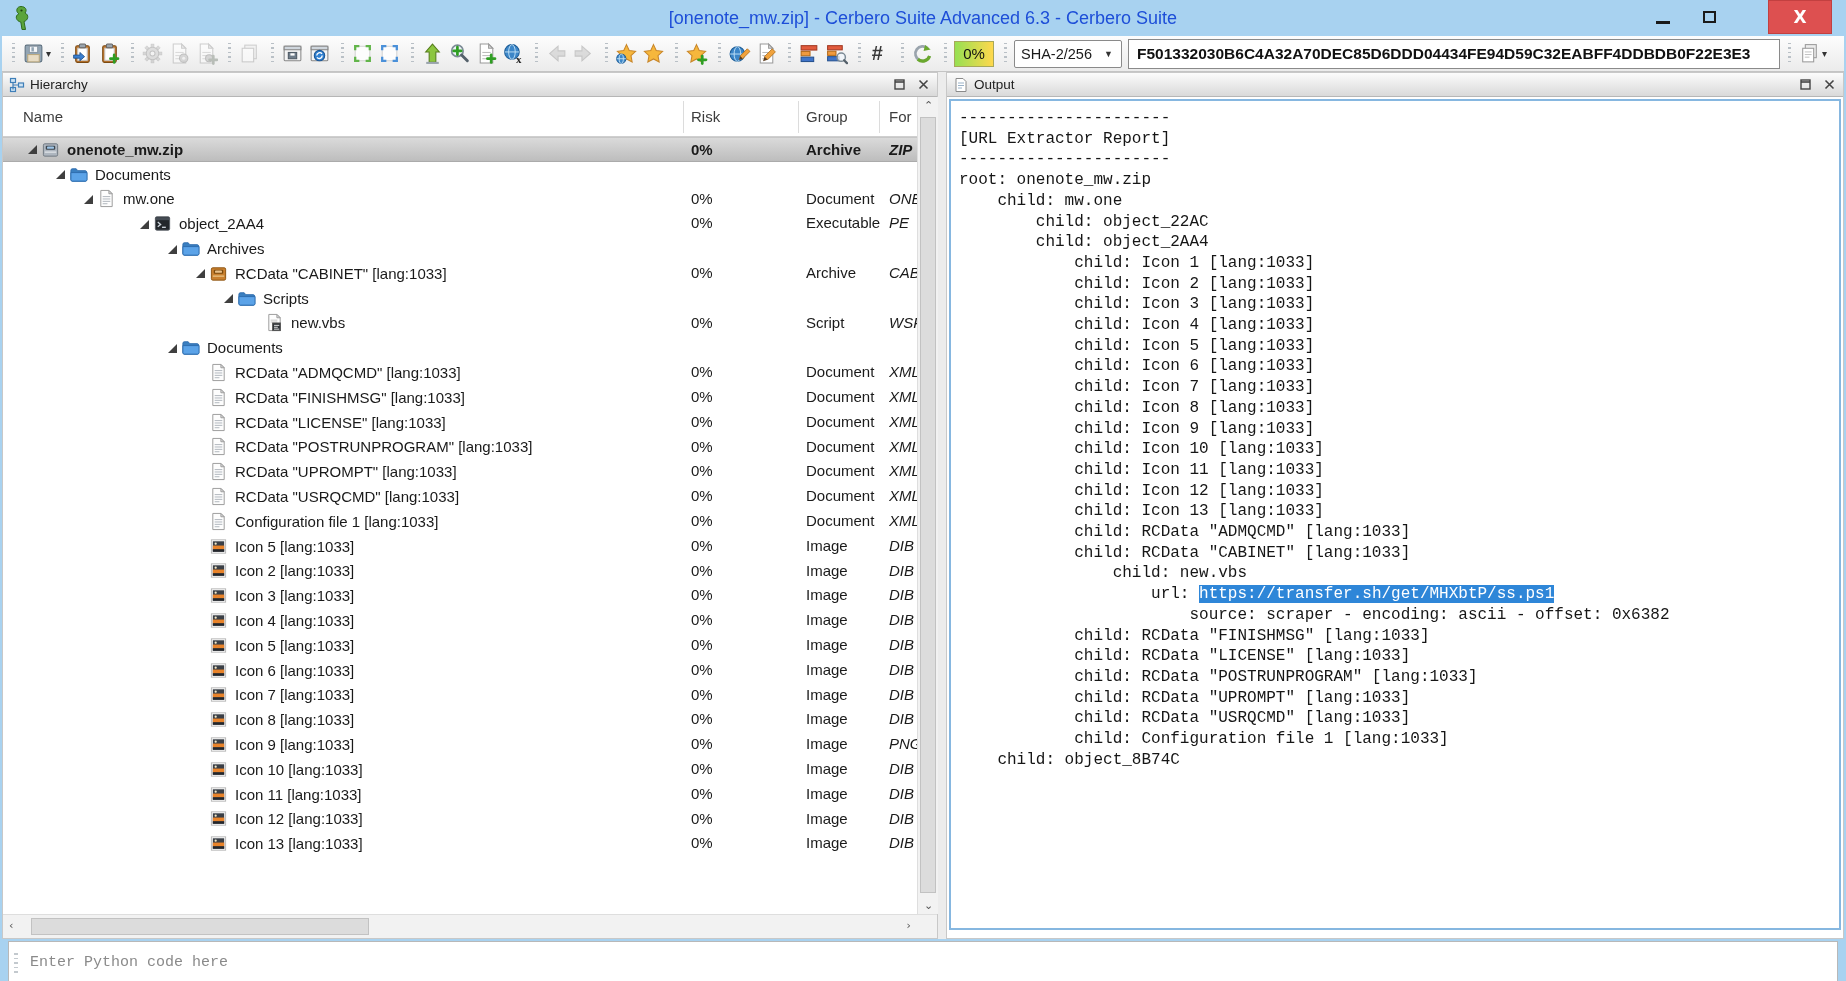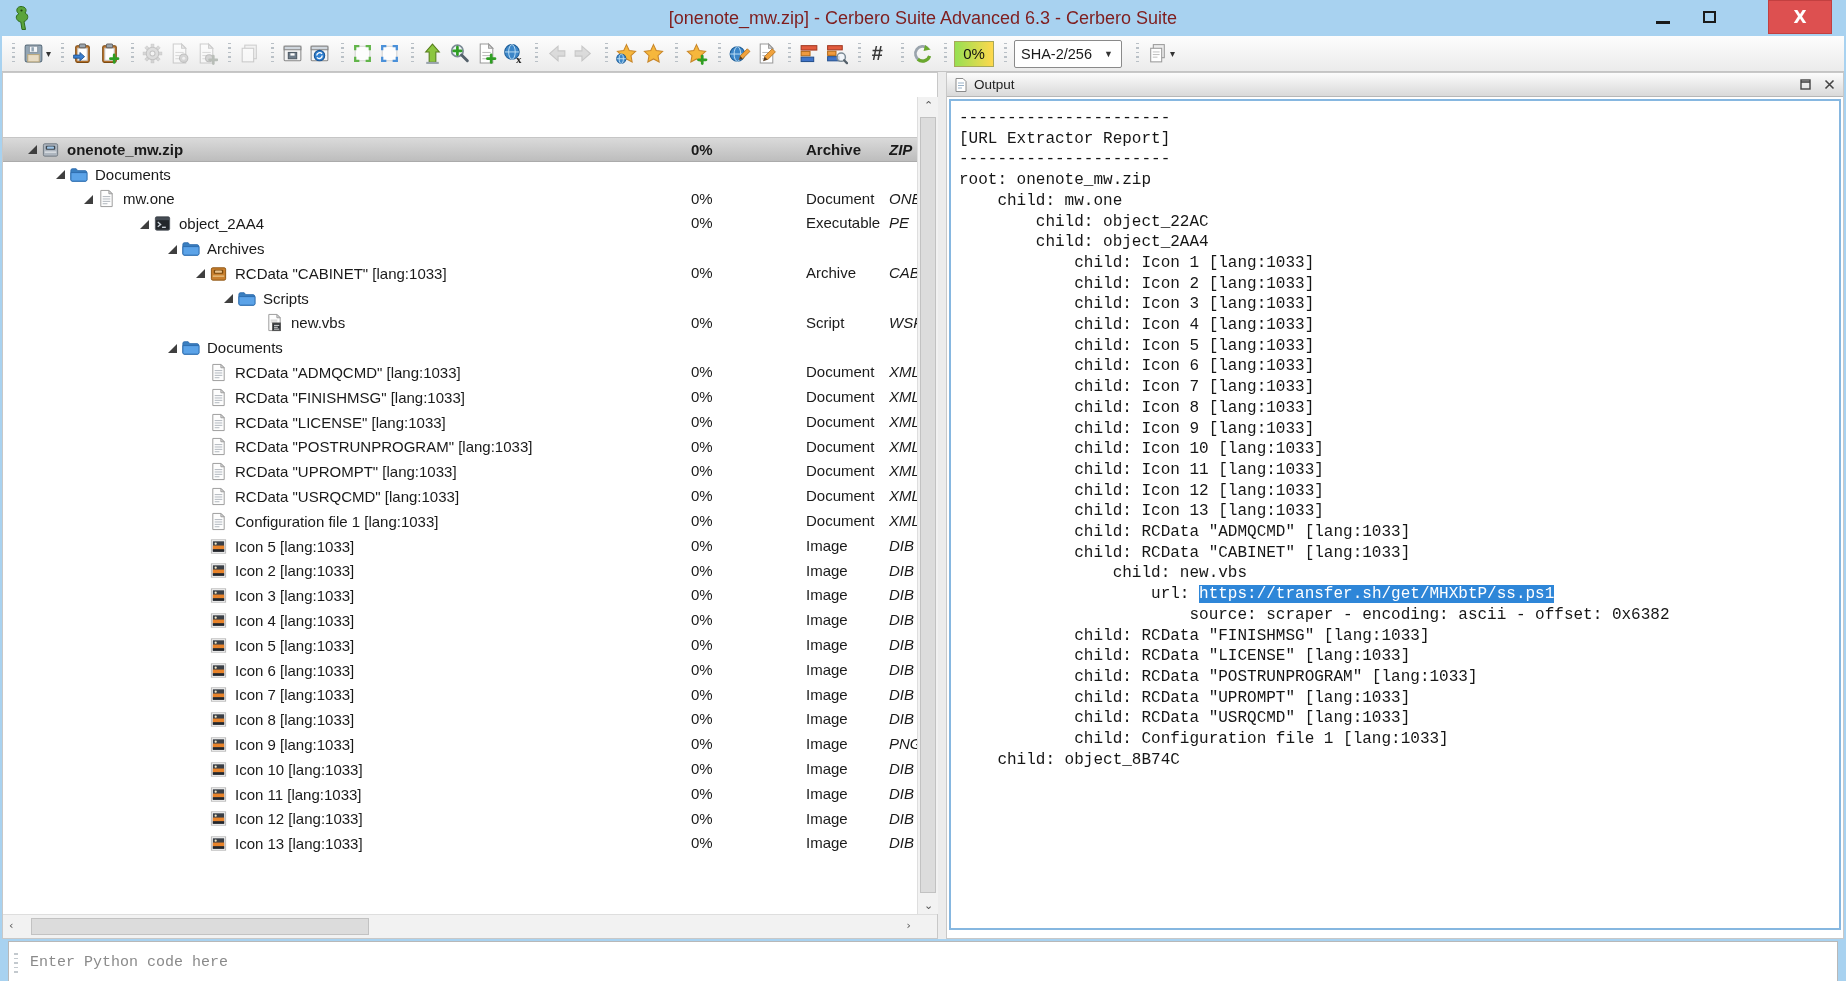--- a/index.html
+++ b/index.html
@@ -8,21 +8,21 @@
     position:relative; overflow:hidden;
     background:#a8d2f0;
     font-family:"Liberation Sans", sans-serif;
     color:#1a1a1a;
   }
   
   #titlebar { position:absolute; left:0; top:0; width:1846px; height:36px; }
   #app-logo { position:absolute; left:10px; top:5px; width:22px; height:27px; }
   #window-title {
     position:absolute; left:0; right:0; top:0; height:36px;
-    text-align:center; line-height:36px; font-size:18px; color:#7f1d1d;
+    text-align:center; line-height:36px; font-size:18px; color:#1d4ed8;
   }
   .win-btn { position:absolute; top:0; height:34px; width:46px; display:flex; align-items:center; justify-content:center; cursor:pointer; }
   #btn-min { right:160px; }
   #btn-max { right:114px; }
   #btn-close { right:14px; width:64px; background:#dd5050; border:1px solid #c24040; }
   #btn-min .bar { width:14px; height:3px; background:#1a1a1a; margin-top:10px; }
   #btn-max .box { width:13px; height:12px; border:2px solid #1a1a1a; }
   #btn-close .x { color:#fff; font-size:17px; font-weight:bold; font-family:"DejaVu Sans",sans-serif; }
   
   #toolbar {
@@ -416,39 +416,73 @@
       </span>
     </span>
   <span class="tb-group">
     <span id="progress-badge">0%</span>
   </span>
   <span class="tb-group">
     <span id="hash-combo">
       <span>SHA-2/256</span>
       <span class="tb-caret">▼</span>
     </span>
+    <input id="hash-field" readonly="" value="F501332030B6C4A32A70DEC85D6DDD04434FE94D59C32EABFF4DDBDB0F22E3E3" style="">
   </span>
   <span class="tb-group" id="copy-hash-group">
       <span class="tb-btn">
         <svg viewBox="0 0 22 22">
           <rect x="7" y="2.5" width="10.5" height="12.5" fill="#ececec" stroke="#9a9a9a"></rect>
           <rect x="4.5" y="6" width="10.5" height="13" fill="#fff" stroke="#9a9a9a"></rect>
           <g stroke="#c3c3c3">
             <line x1="6.5" y1="9.5" x2="13" y2="9.5"></line>
             <line x1="6.5" y1="12" x2="13" y2="12"></line>
             <line x1="6.5" y1="14.5" x2="11" y2="14.5"></line>
           </g>
         </svg>
       </span>
       <span class="tb-caret">▾</span>
     </span>
 </div>
 
 <div id="hierarchy-panel" class="panel">
+  <div class="panel-header">
+    <svg class="ph-icon" viewBox="0 0 16 16">
+      <g stroke="#3f7fb8" stroke-width="1.2" fill="#cfe4f4">
+        <rect x="1.5" y="1.5" width="5" height="4"></rect>
+          <rect x="9.5" y="6" width="5" height="4"></rect>
+          <rect x="1.5" y="10.5" width="5" height="4"></rect>
+        <path d="M4 5.5 v7 M4 8 h5.5" fill="none"></path>
+      </g>
+    </svg>
+    <span>Hierarchy</span>
+    <span class="ph-btns">
+      <span class="ph-btn">
+        <svg viewBox="0 0 11 11">
+            <rect x="1" y="1" width="9" height="9" fill="none" stroke="#444" stroke-width="1.4"></rect>
+            <line x1="1" y1="3" x2="10" y2="3" stroke="#444" stroke-width="1.6"></line>
+          </svg>
+      </span>
+      <span class="ph-btn">
+        <svg viewBox="0 0 11 11">
+            <path d="M1.5 1.5 L9.5 9.5 M9.5 1.5 L1.5 9.5" stroke="#444" stroke-width="1.6"></path>
+          </svg>
+      </span>
+    </span>
+  </div>
 
+  <div id="col-header">
+    <span class="col" style="left:20px">Name</span>
+    <span class="sep" style="left:680px"></span>
+    <span class="col" style="left:688px">Risk</span>
+    <span class="sep" style="left:795px"></span>
+    <span class="col" style="left:803px">Group</span>
+    <span class="sep" style="left:876px"></span>
+    <span class="col" style="left:886px">For</span>
+  </div>
 
   <div id="tree-rows">
       <div class="trow selected">
     <span class="indent" style="width: 22px;"></span>
     <span class="expander open"></span>
     <span class="ticon">
           <svg viewBox="0 0 20 20">
             <rect x="2.5" y="4" width="15" height="13" rx="1.5" fill="#aeb6bf" stroke="#6e7780"></rect>
             <rect x="5" y="6" width="10" height="4.2" rx="1" fill="#3d4750"></rect>
             <rect x="6.3" y="6.9" width="7.4" height="2.4" rx="1" fill="#9fc6e8"></rect>

